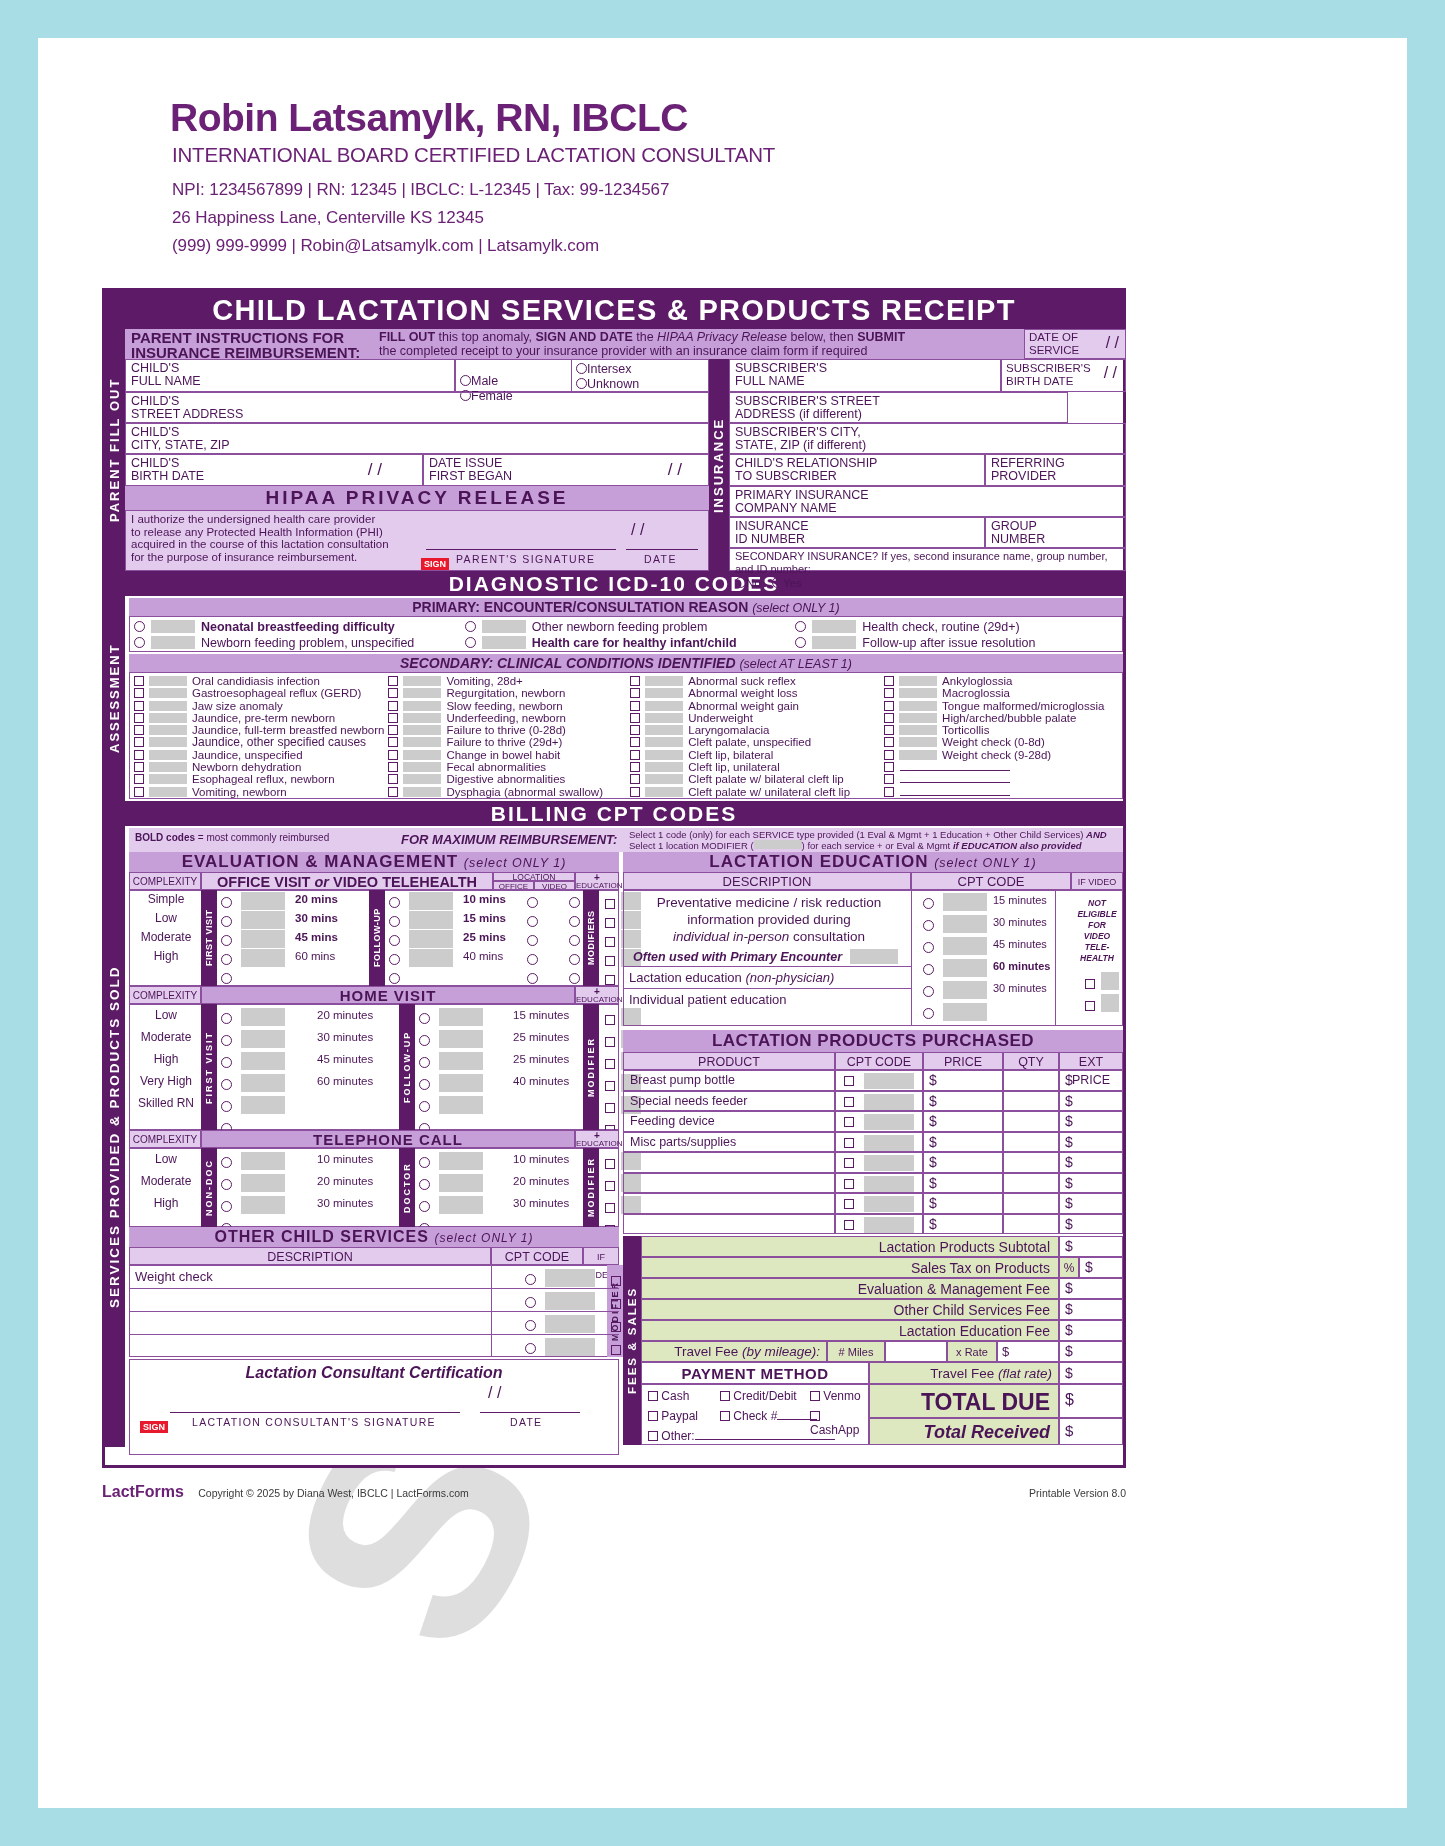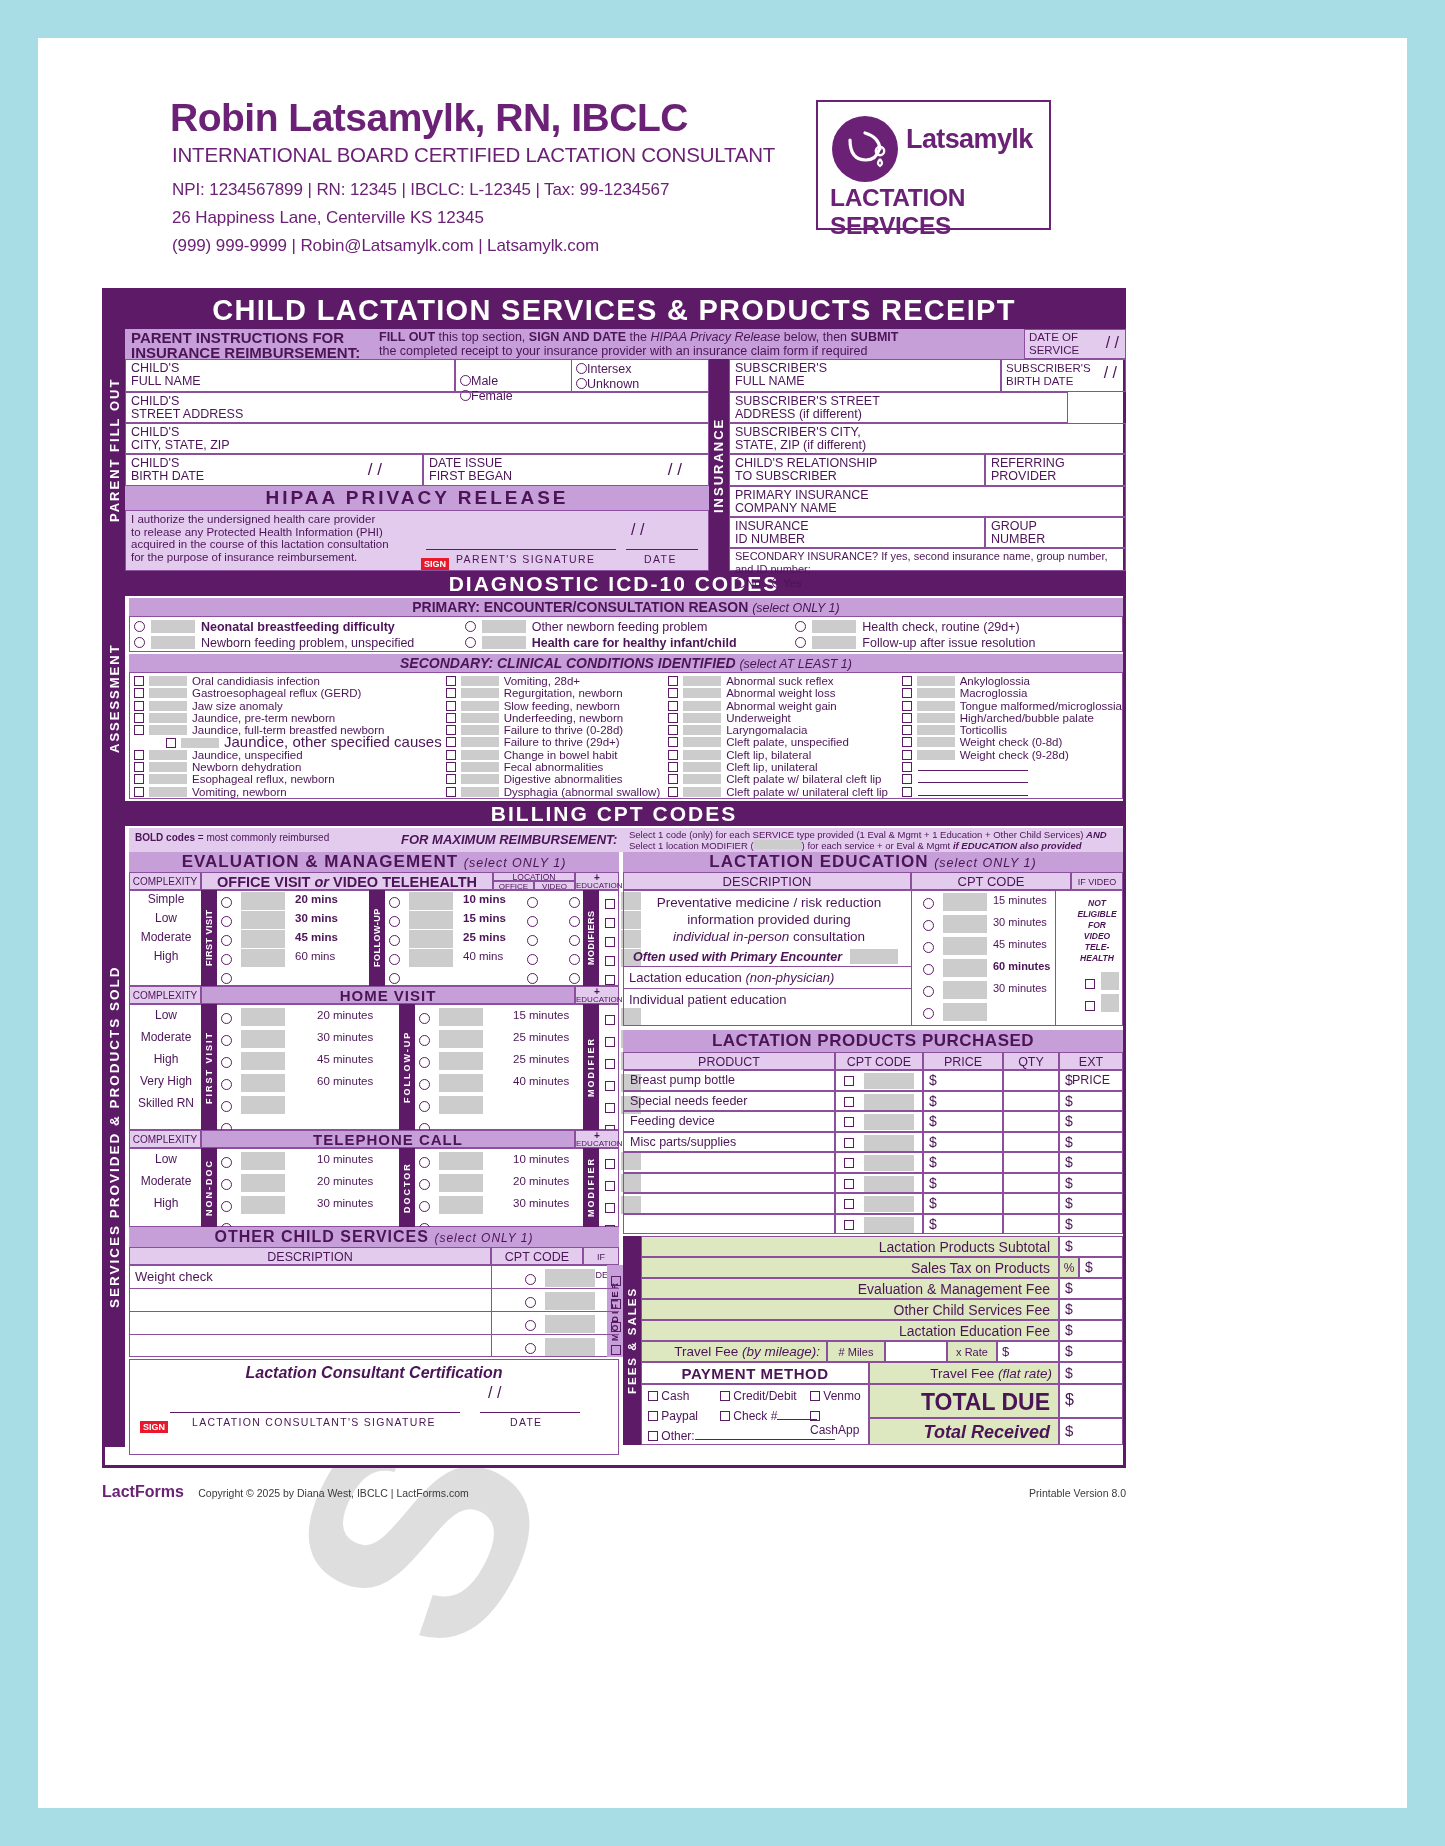--- a/index.html
+++ b/index.html
@@ -100,50 +100,38 @@
 
   <div class="wm" style="left:180px; top:1500px;">SAMPLE</div>
 
   <div class="letterhead">
     <div class="lh-name">Robin Latsamylk, RN, IBCLC</div>
     <div class="lh-sub">INTERNATIONAL BOARD CERTIFIED LACTATION CONSULTANT</div>
     <div class="lh-line lh-l1">NPI: 1234567899 | RN: 12345 | IBCLC: L-12345 | Tax: 99-1234567</div>
     <div class="lh-line lh-l2">26 Happiness Lane, Centerville KS 12345</div>
     <div class="lh-line lh-l3">(999) 999-9999 | Robin@Latsamylk.com | Latsamylk.com</div>
 
-    <div class="logo-box">
-      <div class="logo-circle">
-        <svg width="66" height="66" viewBox="0 0 66 66" style="display:block">
-          <path d="M18 24 Q18 44 34 44 Q44 44 47 34" stroke="#fff" stroke-width="3.2" fill="none" stroke-linecap="round"></path>
-          <path d="M33 17 Q47 21 48 33" stroke="#fff" stroke-width="3.2" fill="none" stroke-linecap="round"></path>
-          <circle cx="48" cy="35" r="4.2" stroke="#fff" stroke-width="2.4" fill="none"></circle>
-          <path d="M48 43 q-4 5 0 7 q4 -2 0 -7" stroke="#fff" stroke-width="2.2" fill="none"></path>
-        </svg>
-      </div>
-      <div class="logo-word">Latsamylk</div>
-      <div class="logo-word2">LACTATION SERVICES</div>
-    </div>
   </div>
 
   <div class="form">
 
     <div class="bar title-bar">CHILD LACTATION SERVICES &amp; PRODUCTS RECEIPT</div>
 
     <div style="position:relative; height:242px;">
 
       <div class="vside" style="position:absolute; left:0; top:0; width:20px; height:242px; font-size:13px; line-height:20px;">PARENT FILL OUT</div>
       <div class="vside" style="position:absolute; left:604px; top:30px; width:20px; height:212px; font-size:13px; line-height:20px;">INSURANCE</div>
 
       <div style="position:absolute; left:20px; top:0; width:580px; height:30px;" class="lilac">
         <div style="font-size:15px; line-height:15px; padding:1px 0 0 6px;">PARENT INSTRUCTIONS FOR</div>
         <div style="font-size:15px; line-height:15px; padding-left:6px;">INSURANCE REIMBURSEMENT:</div>
       </div>
       <div style="position:absolute; left:268px; top:0; width:651px; height:30px; background:#c79fd8; color:#4b1457; padding:2px 0 0 6px;">
         <div style="font-size:12.5px; line-height:13px;">
-          <b>FILL OUT</b><span> this top section, </span><b>SIGN AND DATE</b><span> the </span><i>HIPAA Privacy Release</i><span> below, then </span><b>SUBMIT</b>
+          <b>FILL OUT</b><span> this top anomaly, </span><b>SIGN AND DATE</b><span> the </span><i>HIPAA Privacy Release</i><span> below, then </span><b>SUBMIT</b>
         </div>
         <div style="font-size:12.5px; line-height:14px;">the completed receipt to your insurance provider with an insurance claim form if required</div>
       </div>
       <div class="cell lilac-lt" style="position:absolute; left:919px; top:0; width:102px; height:30px; padding:1px 0 0 4px;">
         <div class="lbl" style="font-size:11.5px;">DATE OF</div>
         <div class="lbl" style="font-size:11.5px;">SERVICE</div>
         <div style="position:absolute; right:6px; top:4px; font-size:16px; color:#4b1457;">/      /</div>
       </div>
 
       <div class="cell" style="position:absolute; left:20px; top:30px; width:330px; height:33px; padding:2px 0 0 5px;">
@@ -274,21 +262,21 @@
         <i style="font-weight:normal; font-size:12.5px;">(select AT LEAST 1)</i>
       </div>
 
       <div class="cell" style="position:absolute; left:24px; top:76px; width:994px; height:127px; display:flex;">
         <div style="flex:1; padding:2px 0 0 4px;" id="sec-col-1">
             <div class="lbl" style="line-height: 12.3px; white-space: nowrap; font-size: 11.5px;"><span class="chk"></span><span class="greybox" style="display:inline-block;width:38px;height:10px;margin:0 5px;vertical-align:-1px;"></span><span>Oral candidiasis infection</span></div>
             <div class="lbl" style="line-height: 12.3px; white-space: nowrap; font-size: 11.5px;"><span class="chk"></span><span class="greybox" style="display:inline-block;width:38px;height:10px;margin:0 5px;vertical-align:-1px;"></span><span>Gastroesophageal reflux (GERD)</span></div>
             <div class="lbl" style="line-height: 12.3px; white-space: nowrap; font-size: 11.5px;"><span class="chk"></span><span class="greybox" style="display:inline-block;width:38px;height:10px;margin:0 5px;vertical-align:-1px;"></span><span>Jaw size anomaly</span></div>
             <div class="lbl" style="line-height: 12.3px; white-space: nowrap; font-size: 11.5px;"><span class="chk"></span><span class="greybox" style="display:inline-block;width:38px;height:10px;margin:0 5px;vertical-align:-1px;"></span><span>Jaundice, pre-term newborn</span></div>
             <div class="lbl" style="line-height: 12.3px; white-space: nowrap; font-size: 11.5px;"><span class="chk"></span><span class="greybox" style="display:inline-block;width:38px;height:10px;margin:0 5px;vertical-align:-1px;"></span><span>Jaundice, full-term breastfed newborn</span></div>
-            <div class="lbl" style="line-height: 12.3px; white-space: nowrap; font-size: 15px; margin-left: 32px;"><span class="chk"></span><span class="greybox" style="display:inline-block;width:38px;height:10px;margin:0 5px;vertical-align:-1px;"></span><span>Jaundice, other specified causes</span></div>
+            <div class="lbl" style="line-height: 12.3px; white-space: nowrap; font-size: 12px;"><span class="chk"></span><span class="greybox" style="display:inline-block;width:38px;height:10px;margin:0 5px;vertical-align:-1px;"></span><span>Jaundice, other specified causes</span></div>
             <div class="lbl" style="line-height: 12.3px; white-space: nowrap; font-size: 11.5px;"><span class="chk"></span><span class="greybox" style="display:inline-block;width:38px;height:10px;margin:0 5px;vertical-align:-1px;"></span><span>Jaundice, unspecified</span></div>
             <div class="lbl" style="line-height: 12.3px; white-space: nowrap; font-size: 11.5px;"><span class="chk"></span><span class="greybox" style="display:inline-block;width:38px;height:10px;margin:0 5px;vertical-align:-1px;"></span><span>Newborn dehydration</span></div>
             <div class="lbl" style="line-height: 12.3px; white-space: nowrap; font-size: 11.5px;"><span class="chk"></span><span class="greybox" style="display:inline-block;width:38px;height:10px;margin:0 5px;vertical-align:-1px;"></span><span>Esophageal reflux, newborn</span></div>
             <div class="lbl" style="line-height: 12.3px; white-space: nowrap; font-size: 11.5px;"><span class="chk"></span><span class="greybox" style="display:inline-block;width:38px;height:10px;margin:0 5px;vertical-align:-1px;"></span><span>Vomiting, newborn</span></div>
           </div>
         <div style="flex:1; padding:2px 0 0 4px;" id="sec-col-2">
             <div class="lbl" style="line-height: 12.3px; white-space: nowrap; font-size: 11.5px;"><span class="chk"></span><span class="greybox" style="display:inline-block;width:38px;height:10px;margin:0 5px;vertical-align:-1px;"></span><span>Vomiting, 28d+</span></div>
             <div class="lbl" style="line-height: 12.3px; white-space: nowrap; font-size: 11.5px;"><span class="chk"></span><span class="greybox" style="display:inline-block;width:38px;height:10px;margin:0 5px;vertical-align:-1px;"></span><span>Regurgitation, newborn</span></div>
             <div class="lbl" style="line-height: 12.3px; white-space: nowrap; font-size: 11.5px;"><span class="chk"></span><span class="greybox" style="display:inline-block;width:38px;height:10px;margin:0 5px;vertical-align:-1px;"></span><span>Slow feeding, newborn</span></div>
             <div class="lbl" style="line-height: 12.3px; white-space: nowrap; font-size: 11.5px;"><span class="chk"></span><span class="greybox" style="display:inline-block;width:38px;height:10px;margin:0 5px;vertical-align:-1px;"></span><span>Underfeeding, newborn</span></div>

